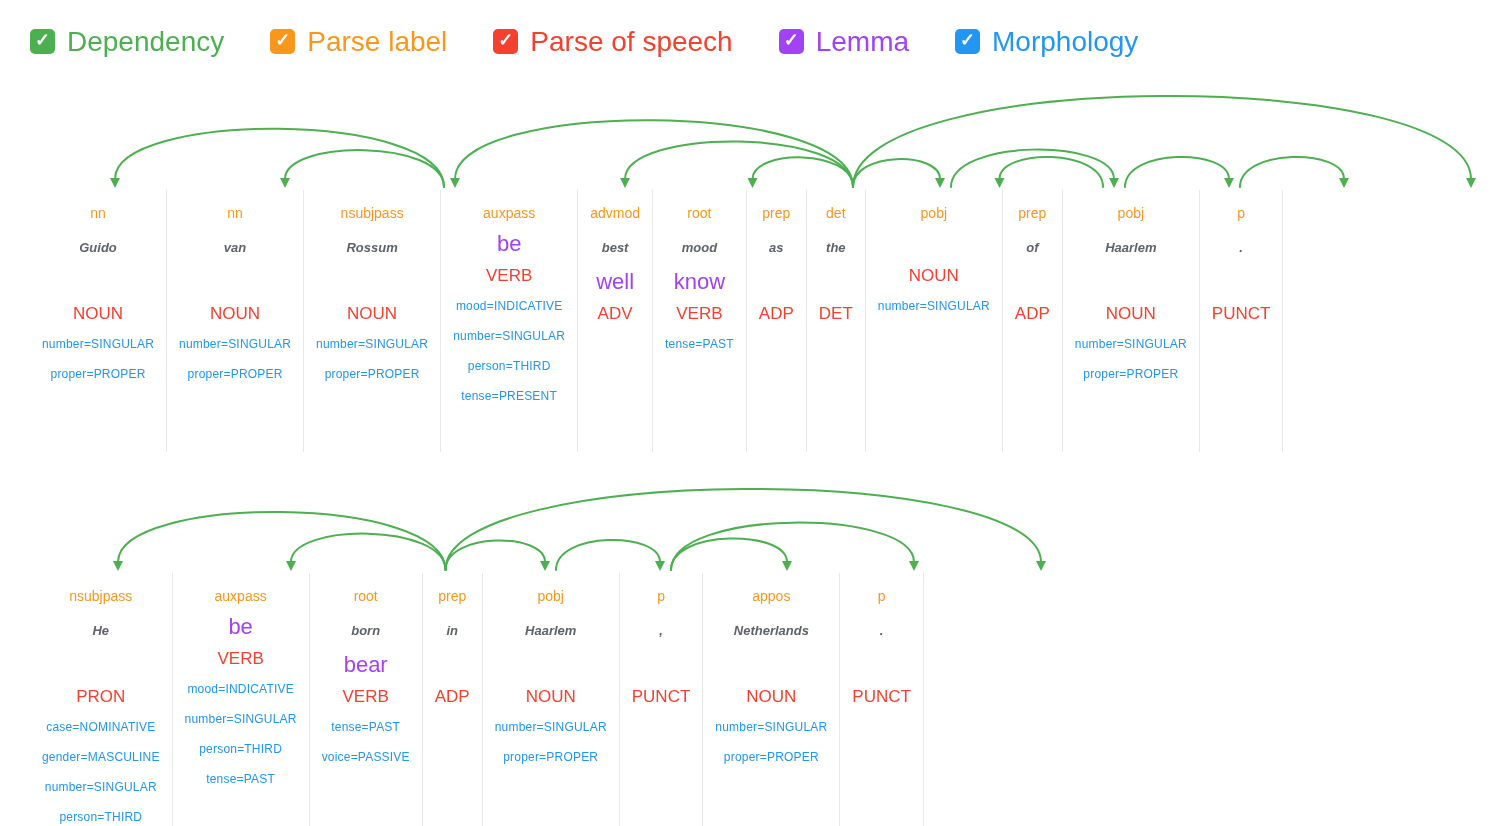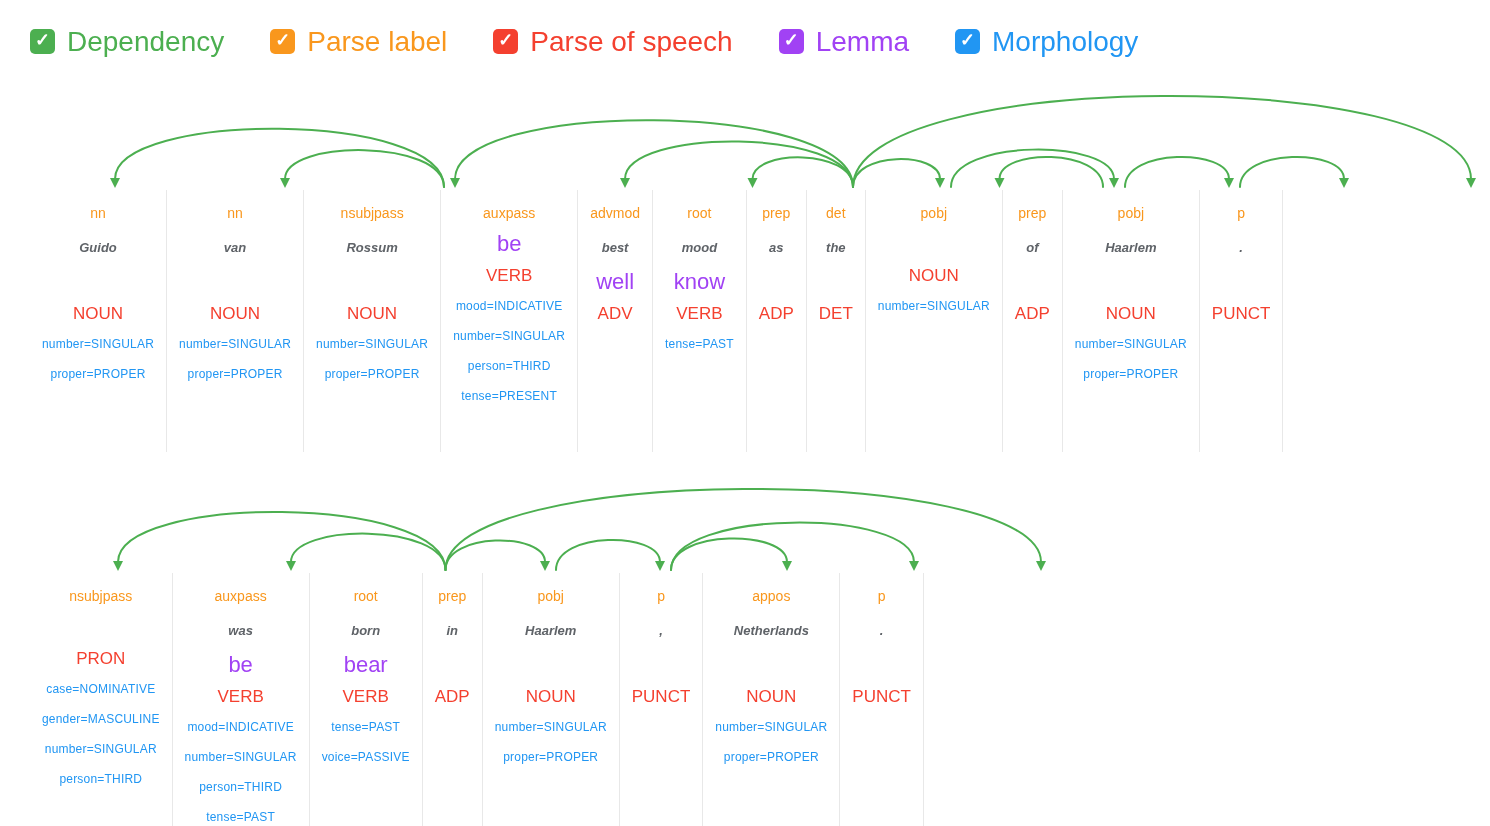--- a/index.html
+++ b/index.html
@@ -270,33 +270,33 @@
           <path d="M 879 81 L 889 81 L 884 91 Z" fill="#4CAF50"></path>
         </g>
         <g>
           <path d="M 415.5 90 C 415.5 -16.7, 1011 -16.7, 1011 82" fill="none" stroke="#4CAF50" stroke-width="2" stroke-linecap="round"></path>
           <path d="M 1006 81 L 1016 81 L 1011 91 Z" fill="#4CAF50"></path>
         </g>
       </svg>
     <div class="tokens">
   <div class="token">
     <div class="plabel">nsubjpass</div>
+    <div class="word">He</div>
     <div class="lemma"></div>
     <div class="pos">PRON</div>
     <div class="morphs">
             <div class="morph-line">case=NOMINATIVE</div>
             <div class="morph-line">gender=MASCULINE</div>
             <div class="morph-line">number=SINGULAR</div>
             <div class="morph-line">person=THIRD</div>
           </div>
   </div>
 
   <div class="token">
     <div class="plabel">auxpass</div>
-    <div class="word">was</div>
     <div class="lemma">be</div>
     <div class="pos">VERB</div>
     <div class="morphs">
             <div class="morph-line">mood=INDICATIVE</div>
             <div class="morph-line">number=SINGULAR</div>
             <div class="morph-line">person=THIRD</div>
             <div class="morph-line">tense=PAST</div>
           </div>
   </div>
 

